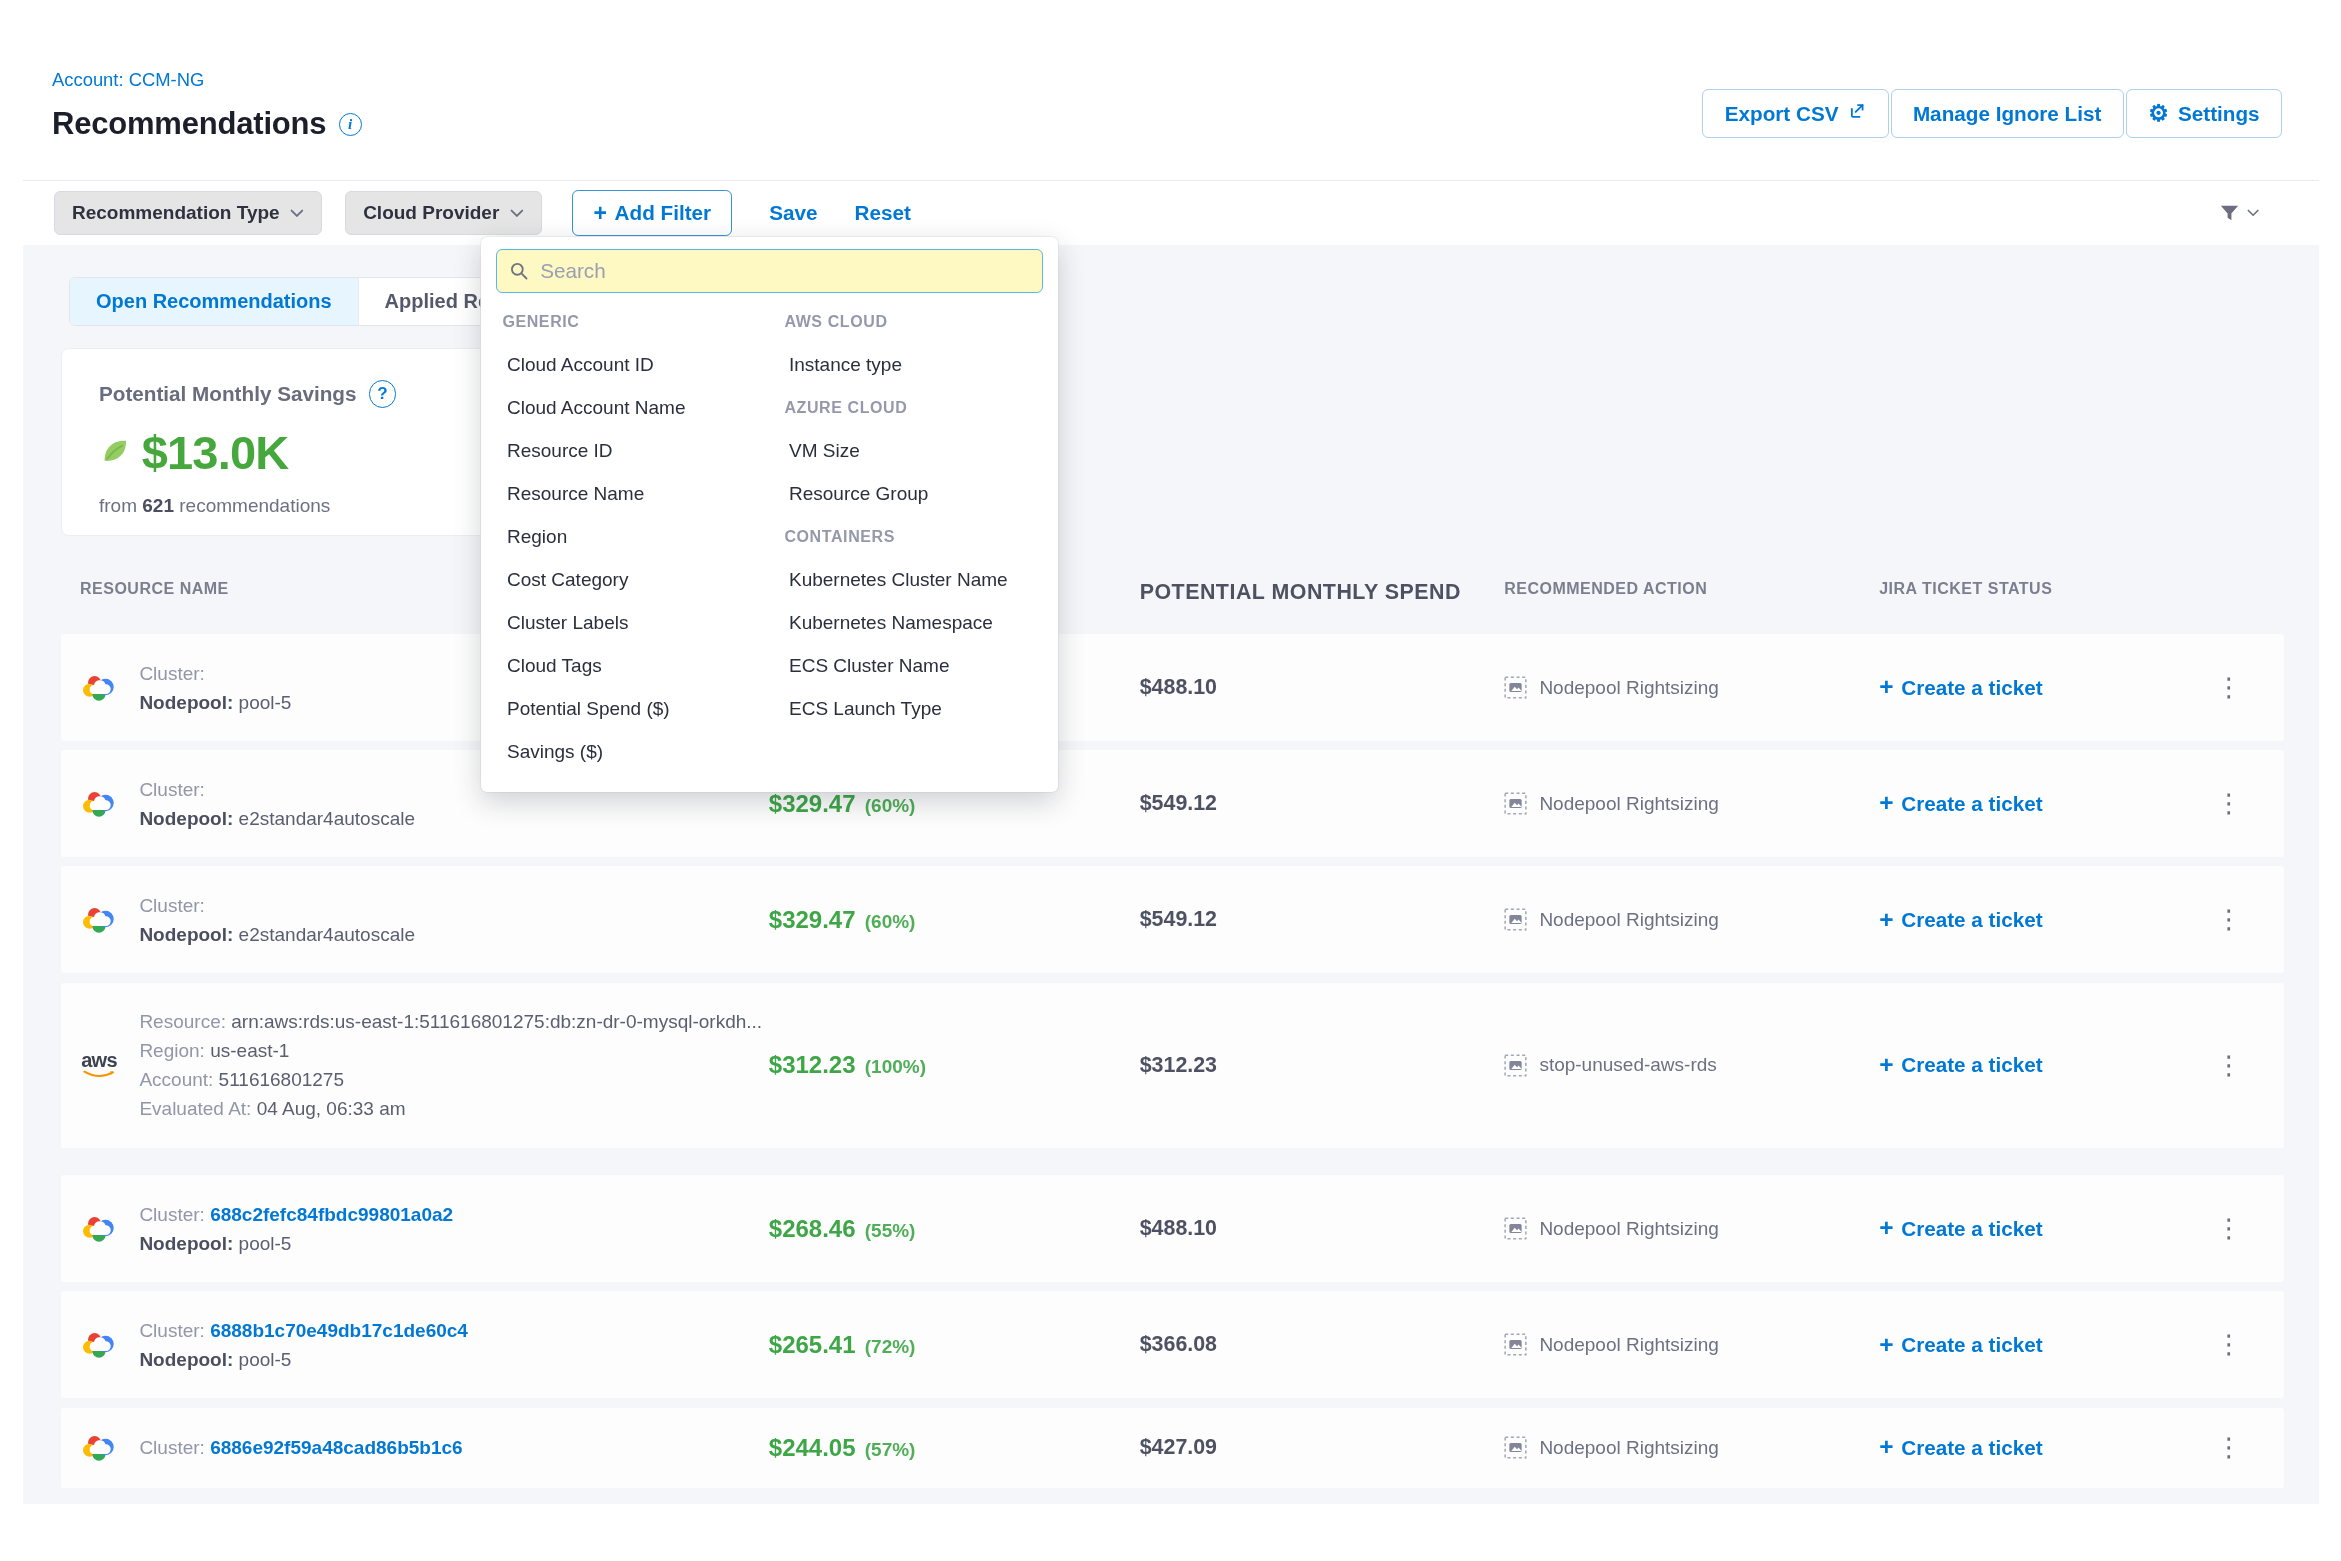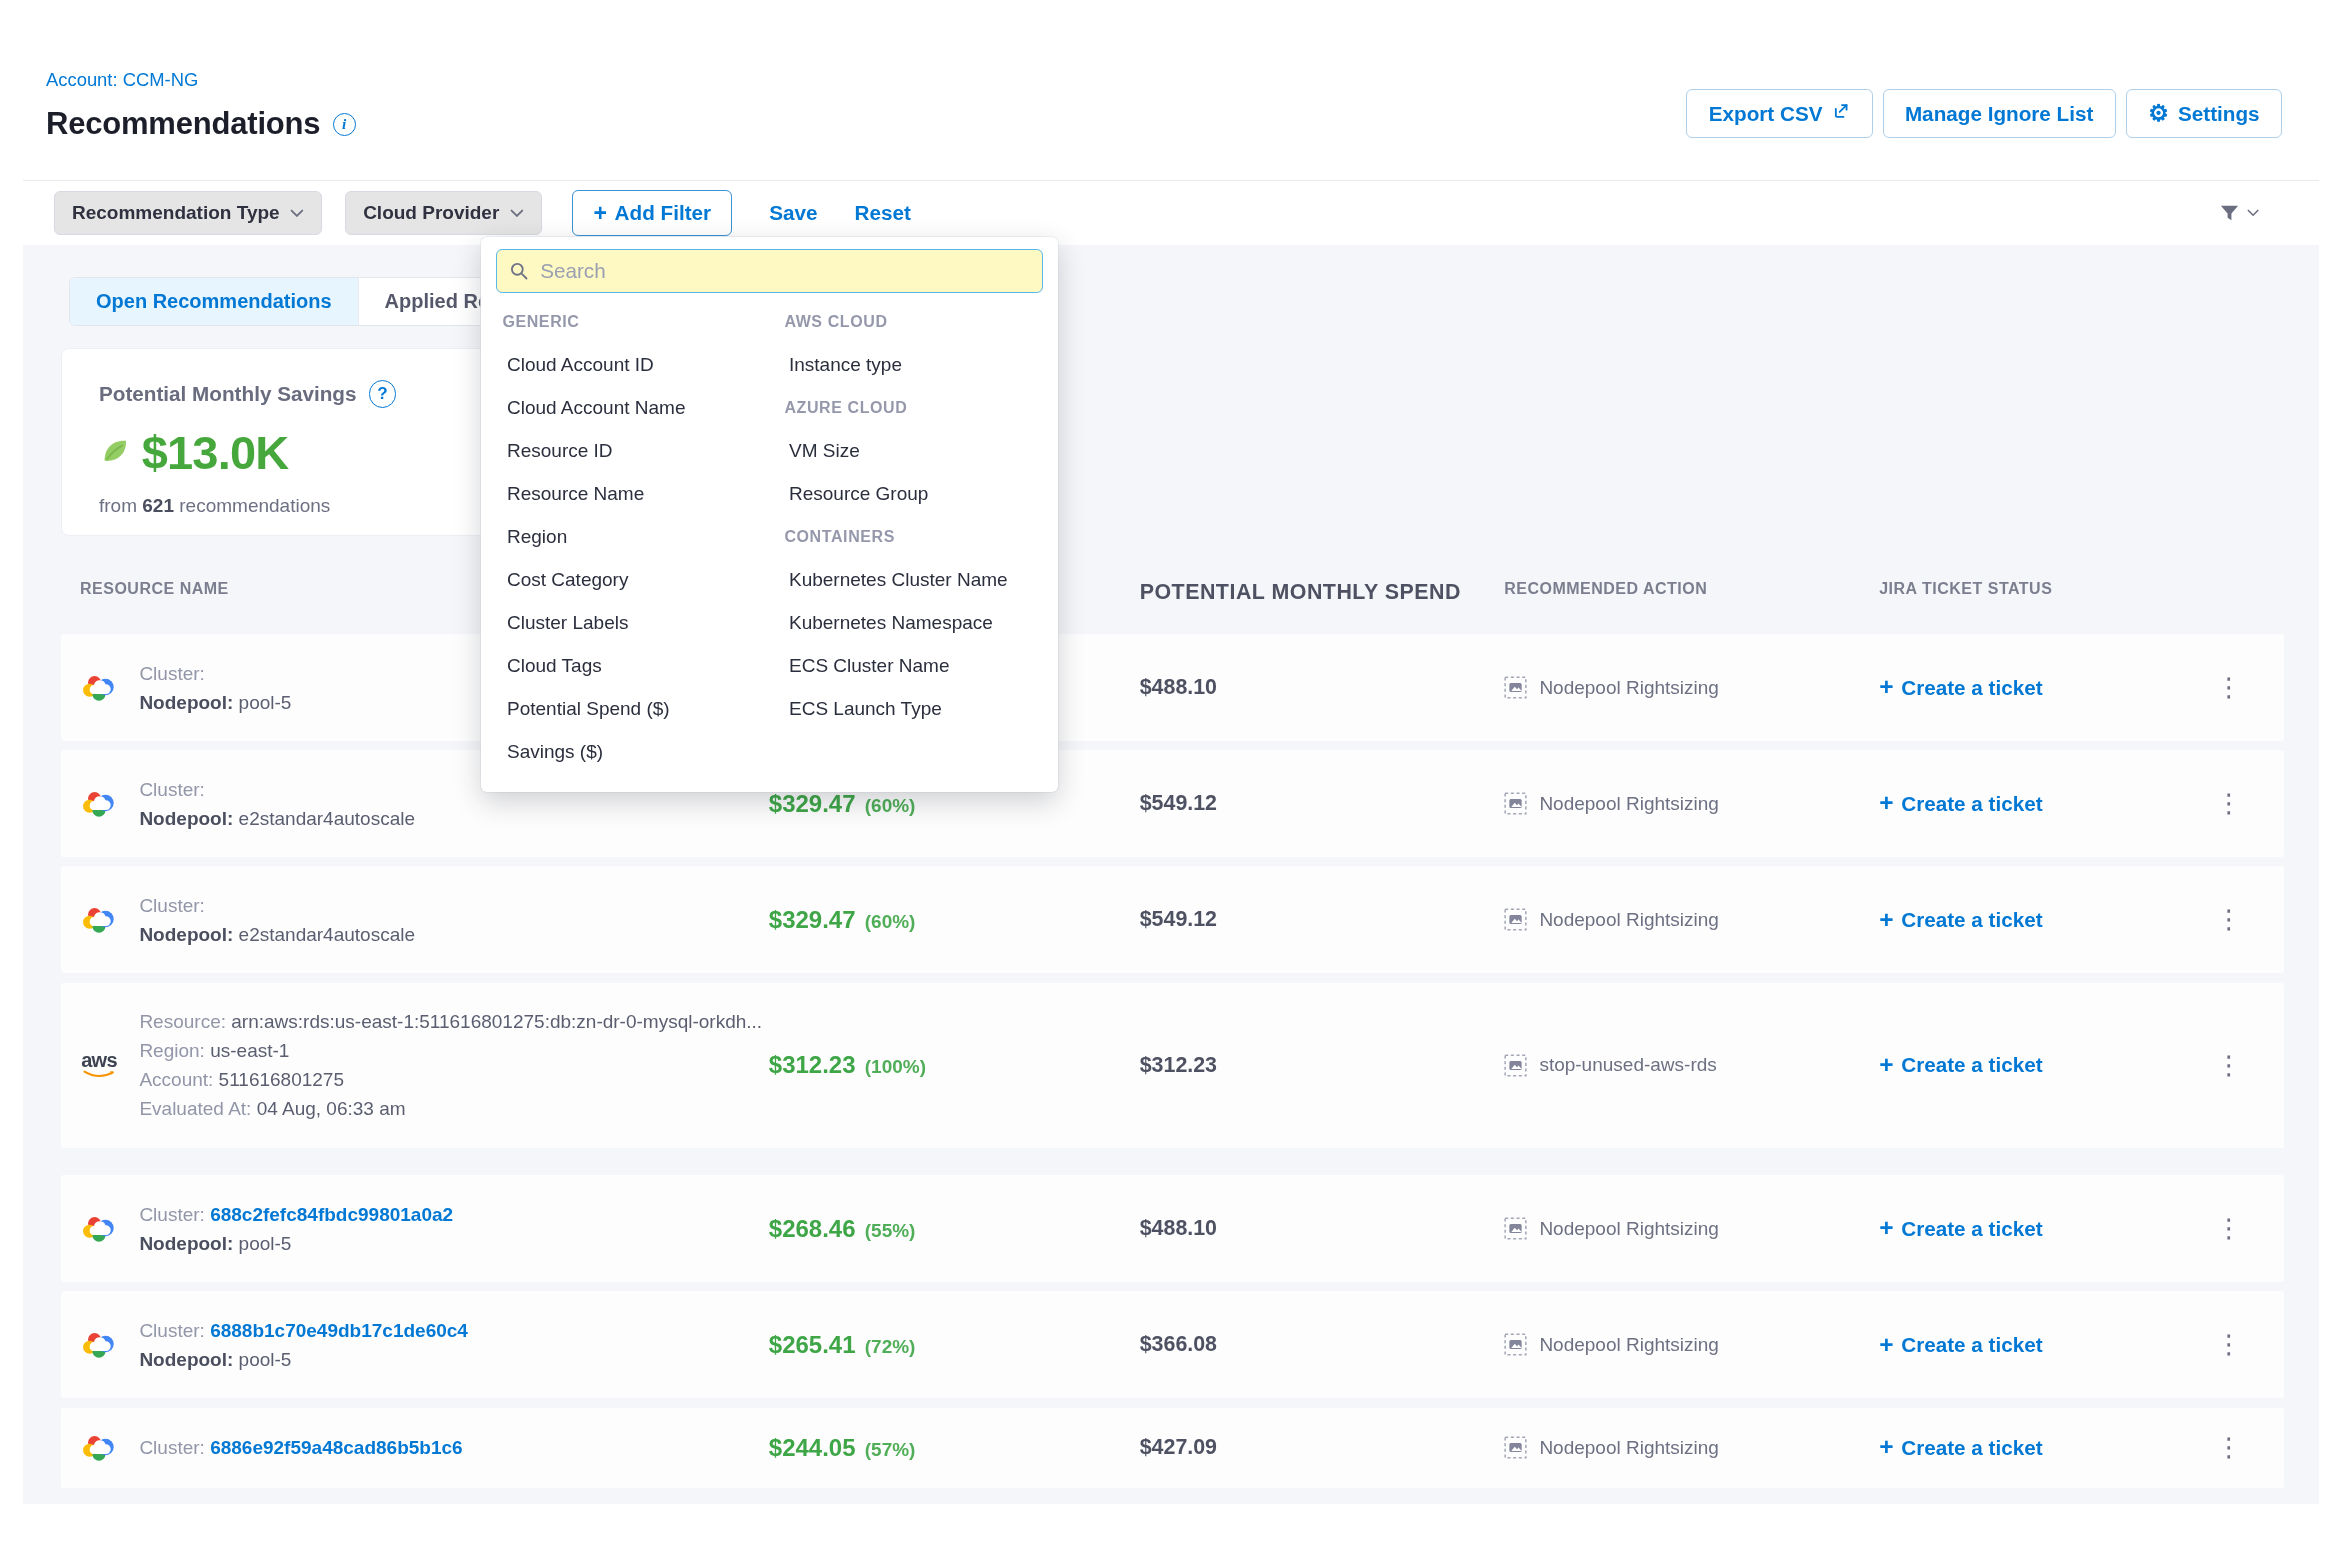--- a/index.html
+++ b/index.html
@@ -2,27 +2,27 @@
 <html style="font-size:12.2px"><head>
 <meta charset="utf-8">
 <style>
   * { margin:0; padding:0; box-sizing:border-box; }
   html,body { width:2342px; height:1561px; }
   body { background:#fff; font-family:"Liberation Sans", sans-serif; position:relative; overflow:hidden; color:#22222a; }
 
   .app { position:absolute; inset:0; }
 
   
-  .topbar { position:absolute; left:17px; right:23px; top:0; height:180px; background:#fff; }
+  .topbar { position:absolute; left:23px; right:23px; top:0; height:180px; background:#fff; }
   .account-link { position:absolute; left:29px; top:69px; font-size:18.4px; color:#0278d5; text-decoration:none; }
   .title-row { position:absolute; left:29px; top:106px; display:flex; align-items:center; gap:12.2px; }
   .page-title { font-size:31px; font-weight:bold; color:#1c1e2a; letter-spacing:-0.2px; }
   .circle-ic { display:inline-flex; align-items:center; justify-content:center; border:1.5px solid #0278d5; color:#0278d5; border-radius:50%; font-weight:bold; }
   .info-ic { width:23px; height:23px; font-size:15.3px; font-style:italic; font-family:"Liberation Serif",serif; }
-  .hbtns { position:absolute; right:37px; top:89px; display:flex; gap:10px; }
+  .hbtns { position:absolute; right:37px; top:89px; display:flex; gap:2px; }
   .hbtn { display:inline-flex; align-items:center; gap:9.2px; height:49px; padding:0 21.4px; background:#fff; border:1.5px solid #aed0ec; border-radius:6.1px; color:#0278d5; font-size:20.7px; font-weight:bold; cursor:pointer; font-family:inherit; }
   .gear-glyph { font-size:23px; line-height:1; }
 
   
   .filterbar { position:absolute; left:23px; right:23px; top:180px; height:65px; background:#fff; border-top:0.8px solid #e9eaef; display:flex; align-items:center; padding-left:31px; }
   .chip { display:inline-flex; align-items:center; gap:10.7px; height:44px; padding:0 17px; border:0.8px solid #d7d9e2; border-radius:6.1px; background:#e5e5e5; font-size:19px; font-weight:bold; color:#2f3140; margin-right:23px; cursor:pointer; }
   .add-filter { display:inline-flex; align-items:center; gap:7.7px; height:46px; padding:0 20px; border:1.5px solid #3693d6; border-radius:6.1px; background:#fff; color:#0278d5; font-size:20.7px; font-weight:bold; margin-left:7.7px; cursor:pointer; font-family:inherit; }
   .plus-g { font-size:23px; font-weight:bold; line-height:1; }
   .txt-btn { background:none; border:none; color:#0278d5; font-size:20.7px; font-weight:bold; margin-left:37px; cursor:pointer; font-family:inherit; }
   .funnel-wrap { margin-left:auto; margin-right:60px; display:flex; align-items:center; gap:6.1px; cursor:pointer; }

